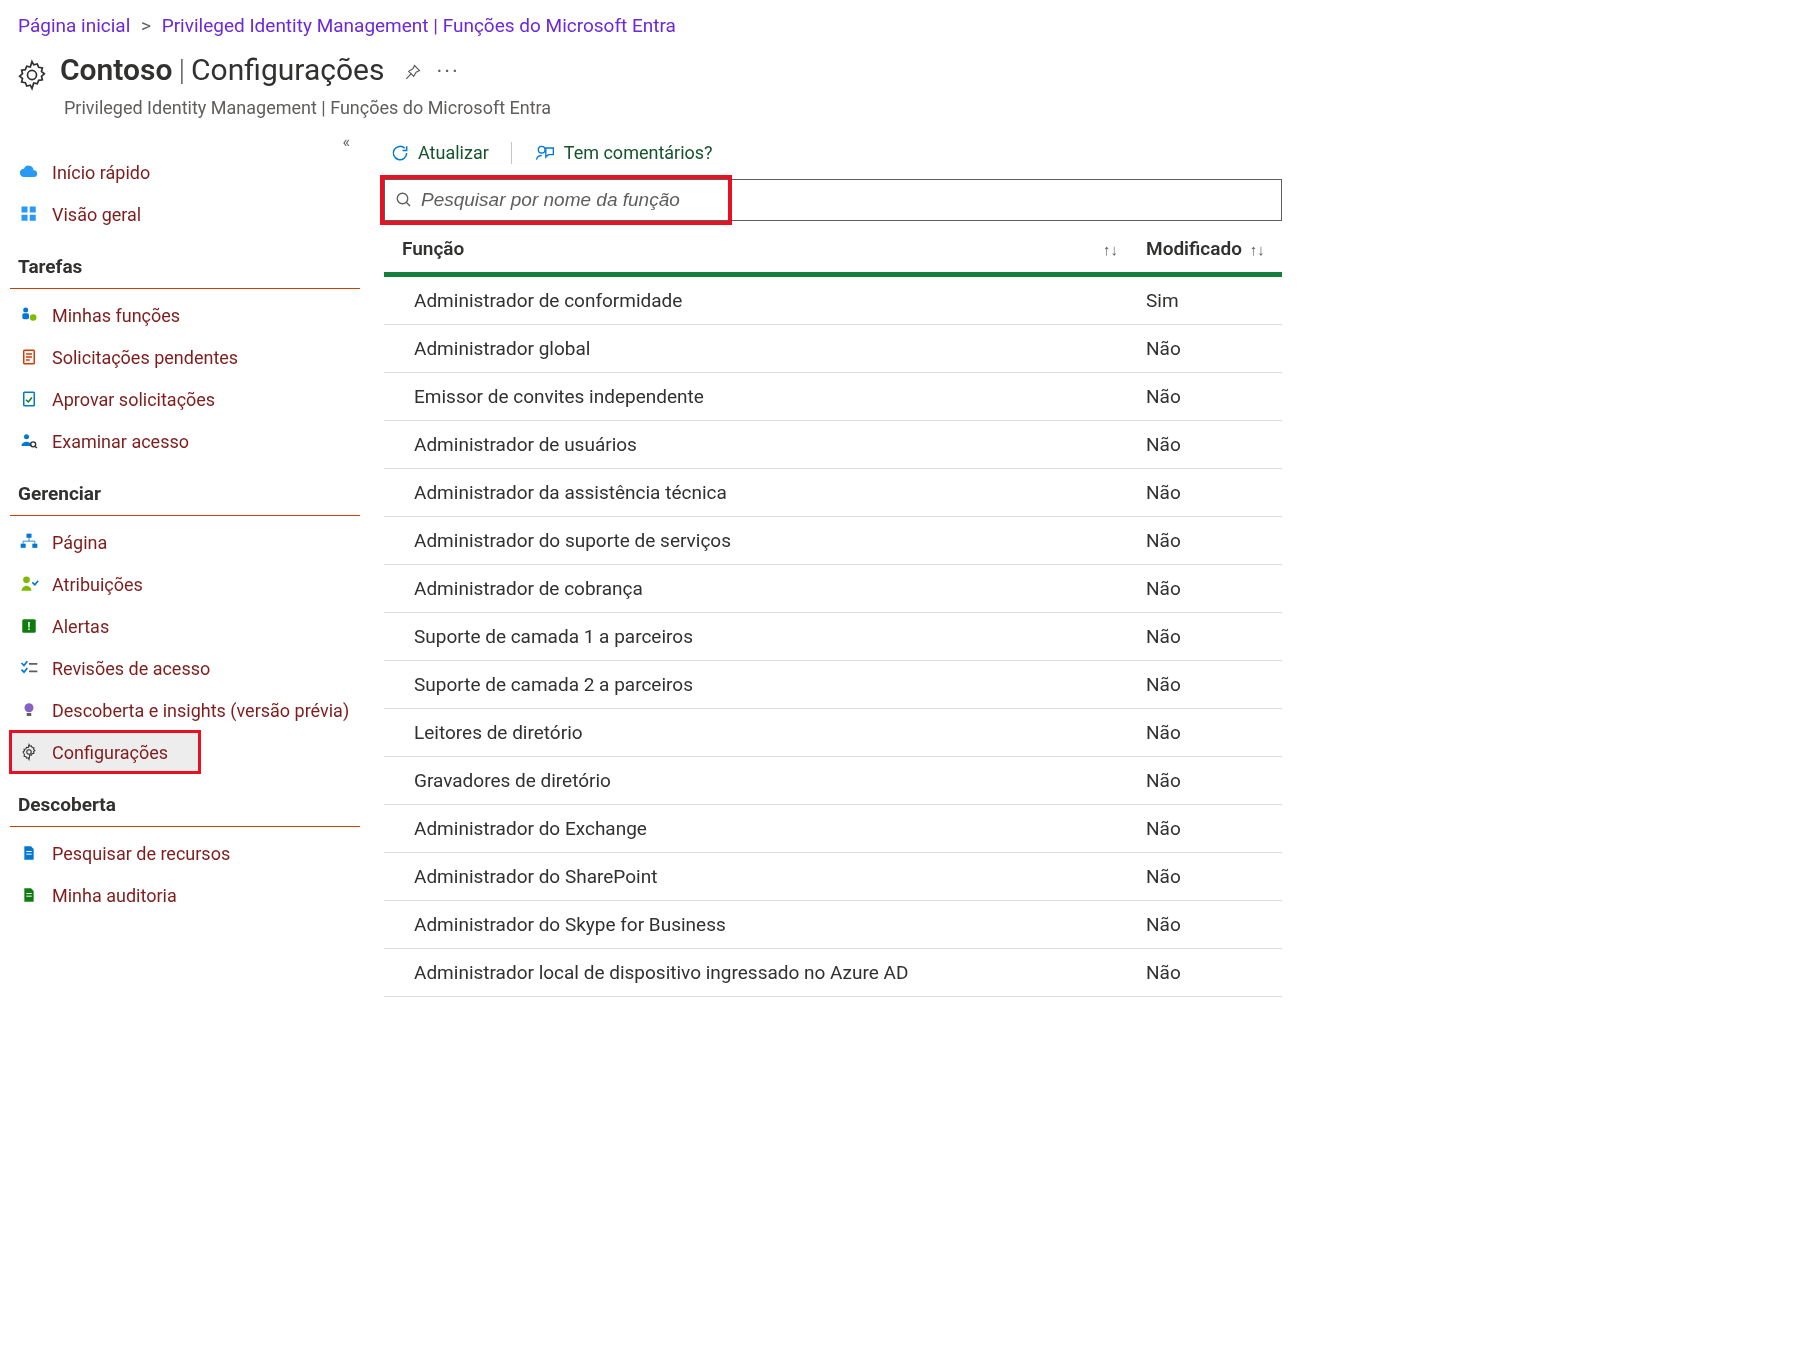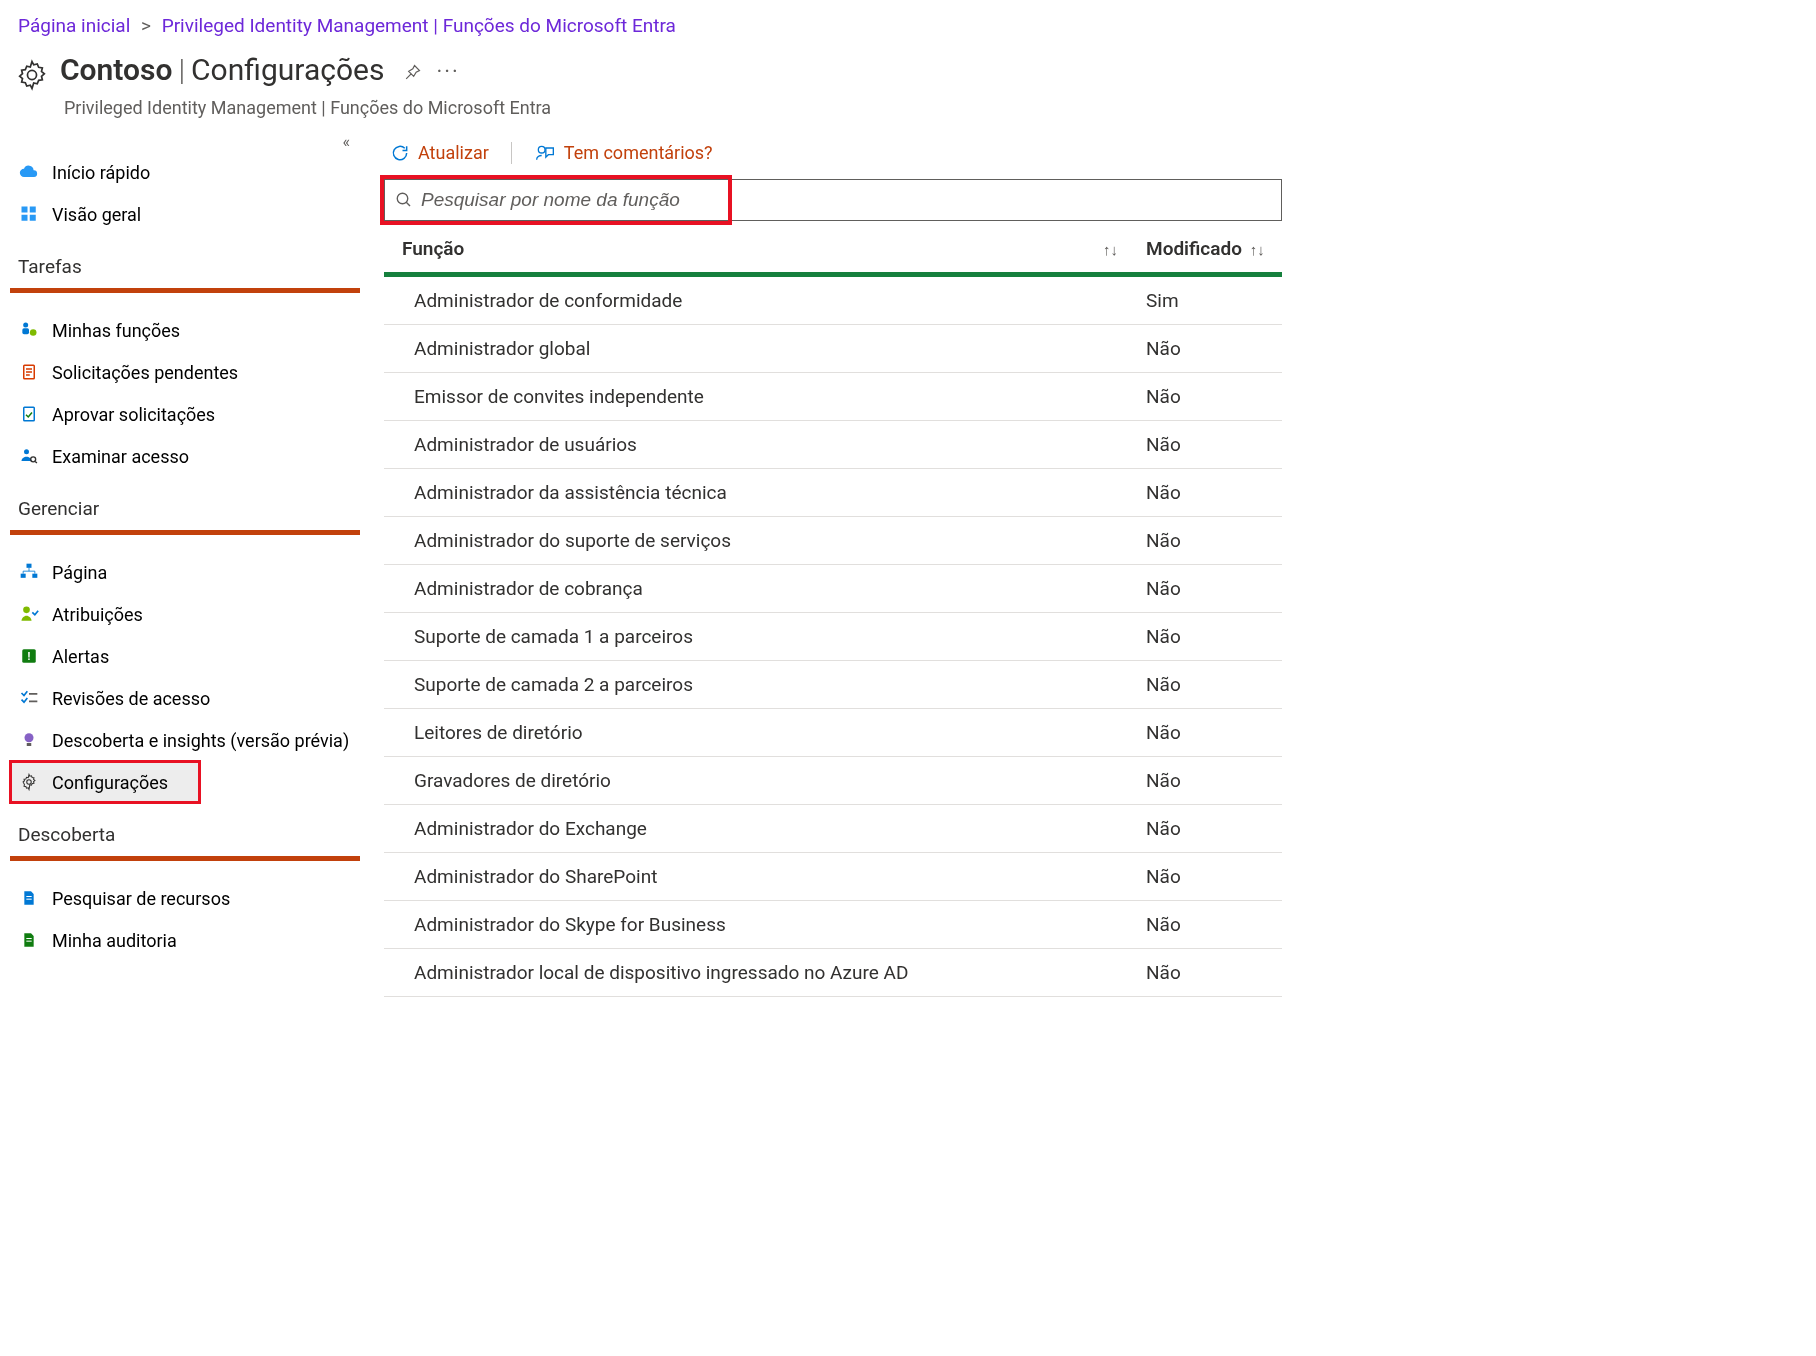--- a/index.html
+++ b/index.html
@@ -35,41 +35,41 @@
 
   
   .body-row { display: flex; align-items: flex-start; }
   .sidebar { width: 360px; flex: 0 0 360px; padding-left: 10px; position: relative; }
   .collapse-chevrons { text-align: right; padding-right: 10px; color: #605e5c; font-size: 16px; }
   .sidebar-item {
     display: flex; align-items: center;
     padding: 10px 10px 10px 8px;
     cursor: pointer;
     font-size: 18px;
-    color: #000000;
+    color: #7f1d1d;
   }
   .sidebar-item .icon {
     width: 22px; height: 22px; margin-right: 12px;
     display: inline-flex; align-items: center; justify-content: center;
   }
   .sidebar-item.selected { background: #ededed; }
   .sidebar-section {
-    font-weight: 400; font-size: 19px;
+    font-weight: 700; font-size: 19px;
     padding: 20px 10px 10px 8px;
-    border-bottom: 5px solid #c2410c;
-    margin-bottom: 16px;
+    border-bottom: 1px solid #c2410c;
+    margin-bottom: 5px;
   }
   .highlight-red { outline: 3px solid #e81123; outline-offset: -2px; }
 
   
   .main { flex: 1; padding-left: 24px; padding-right: 0; }
   .toolbar { display: flex; align-items: center; gap: 10px; padding: 6px 0 12px 0; }
   .tool-btn {
     display: inline-flex; align-items: center; gap: 8px;
-    color: #c2410c; font-size: 18px; cursor: pointer;
+    color: #14532d; font-size: 18px; cursor: pointer;
     padding: 4px 6px;
   }
   .tool-btn svg { color: #0078d4; }
   .tool-divider { width: 1px; height: 22px; background: #c8c6c4; margin: 0 6px; }
 
   .searchbar {
     border: 1px solid #605e5c;
     height: 42px;
     display: flex; align-items: center;
     padding: 0 10px;

